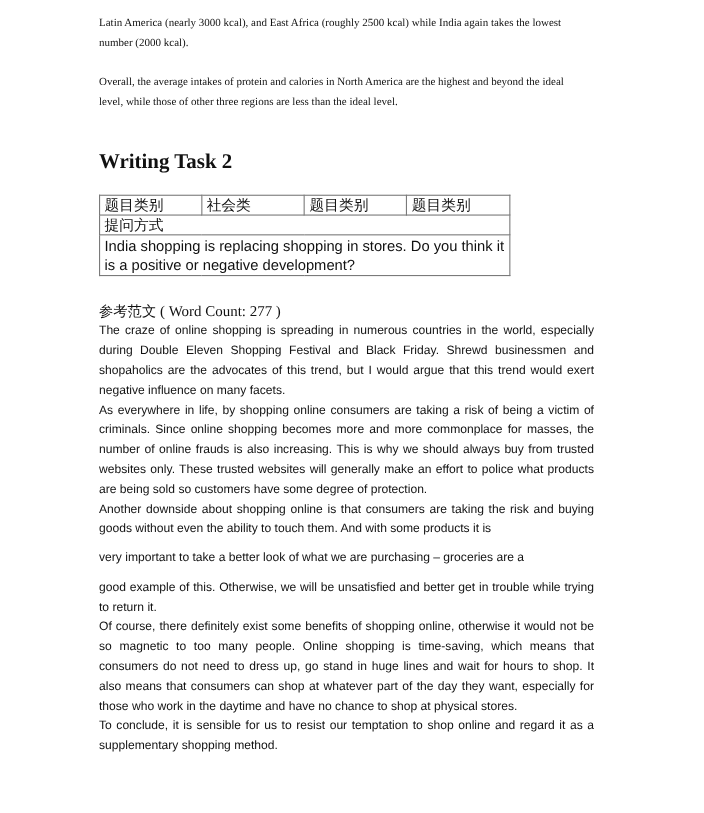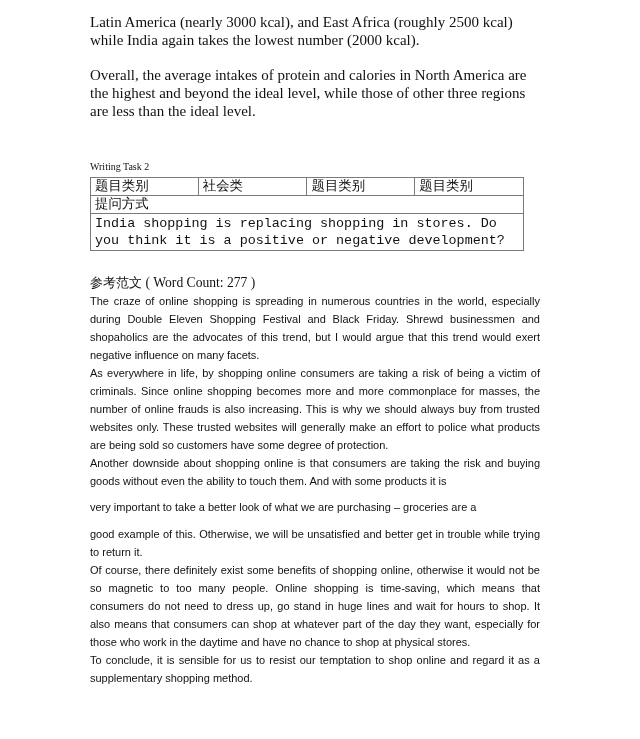--- a/index.html
+++ b/index.html
@@ -1,28 +1,28 @@
 <!DOCTYPE html>
 <html><head>
 <meta charset="utf-8">
 <style>
   html, body { margin: 0; padding: 0; }
   body {
     width: 640px; height: 739px; background: #ffffff; position: relative; overflow: hidden;
     color: #111;
   }
   .page { position: absolute; left: 90px; top: 0; width: 455px; }
-  .serif { font-family: "Liberation Serif", "DejaVu Serif", serif; font-size: 15px; line-height: 18px; color: #111; }
+  .serif { font-family: "Liberation Serif", "DejaVu Serif", serif; font-size: 10px; line-height: 18px; color: #111; }
   .sans { font-family: "Liberation Sans", "DejaVu Sans", sans-serif; font-size: 11px; line-height: 18px; color: #111; text-align: justify; }
   .p1 { position: absolute; top: 13px; left: 0; width: 430px; margin: 0; }
   .p2 { position: absolute; top: 66px; left: 0; width: 440px; margin: 0; }
-  .heading { position: absolute; top: 158px; left: 0; margin: 0; font-weight: normal; font-size: 10px; }
+  .heading { position: absolute; top: 139px; left: 0; margin: 0; font-weight: bold; font-size: 19px; }
   table.task {
-    position: absolute; top: 177px; left: 0; width: 434px; border-collapse: collapse;
-    font-family: Liberation Mono, monospace; font-size: 13.4px; line-height: 17px;
+    position: absolute; top: 177px; left: 0; width: 374px; border-collapse: collapse;
+    font-family: Liberation Sans, sans-serif; font-size: 13.4px; line-height: 17px;
   }
   table.task td { border: 1px solid #7a7a7a; padding: 0 4px; vertical-align: top; color: #111; }
   table.task tr.r1 td { height: 17px; }
   table.task tr.r2 td { height: 17px; }
   table.task tr.r3 td { padding-top: 1px; padding-bottom: 1px; }
   .sample-title { position: absolute; top: 274px; left: 0; margin: 0; font-family: "Liberation Serif", "DejaVu Serif", serif; font-size: 13.6px; line-height: 18px; }
   .sample-title .cjk { font-family: "DejaVu Sans", sans-serif; font-size: 13px; }
   .body-text { position: absolute; top: 292px; left: 0; width: 450px; }
   .body-text p { margin: 0; }
   .gap-line { line-height: 27px; }

